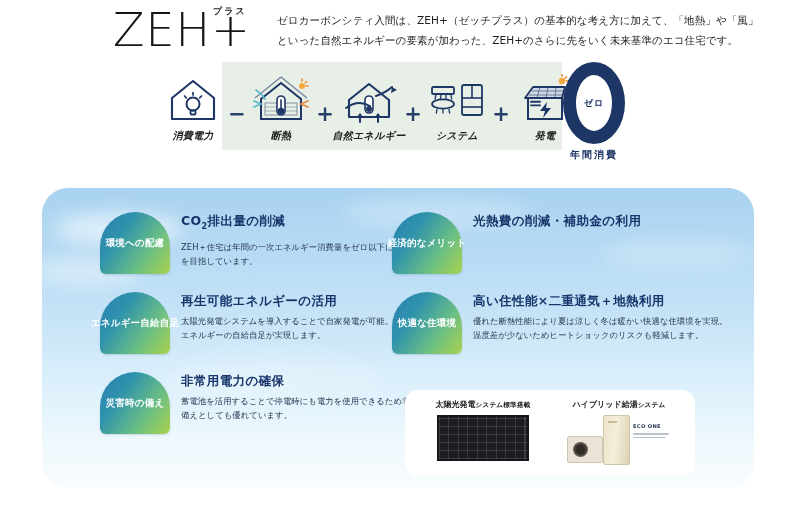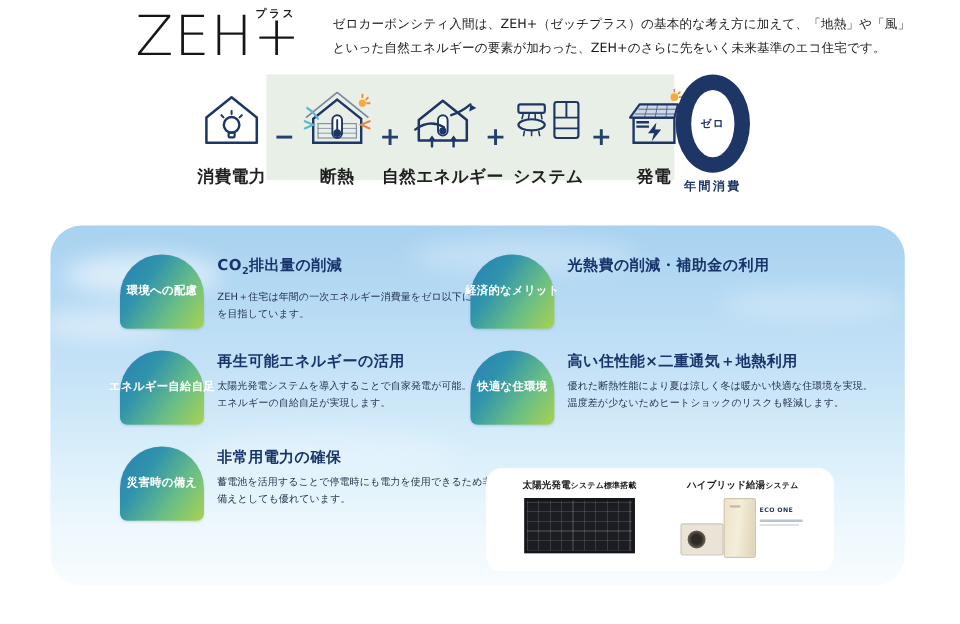--- a/index.html
+++ b/index.html
@@ -39,22 +39,22 @@
   }
   .eq-item{
     position:relative;width:66px;display:flex;flex-direction:column;
     align-items:center;padding-top:12px;
   }
   .eq-op{
     width:22px;text-align:center;font-size:21px;color:#24406b;
     font-weight:700;padding-top:42px;line-height:1;
   }
   .eq-label{
-    margin-top:15px;font-size:14px;color:#1f1f1f;font-weight:700;
-    letter-spacing:0.3px;white-space:nowrap;
+    margin-top:5px;font-size:10px;color:#1f1f1f;font-weight:700;
+    letter-spacing:0.3px;white-space:nowrap;font-style:italic;
   }
   .eq-ico{width:58px;height:50px;display:block;}
 
   .zero-wrap{
     position:absolute;left:548px;top:62px;width:92px;height:108px;
     display:flex;flex-direction:column;align-items:center;
   }
   .zero-glyph{position:relative;width:62px;height:82px;}
   .zero-ring{
     position:absolute;left:0;top:0;width:62px;height:82px;

